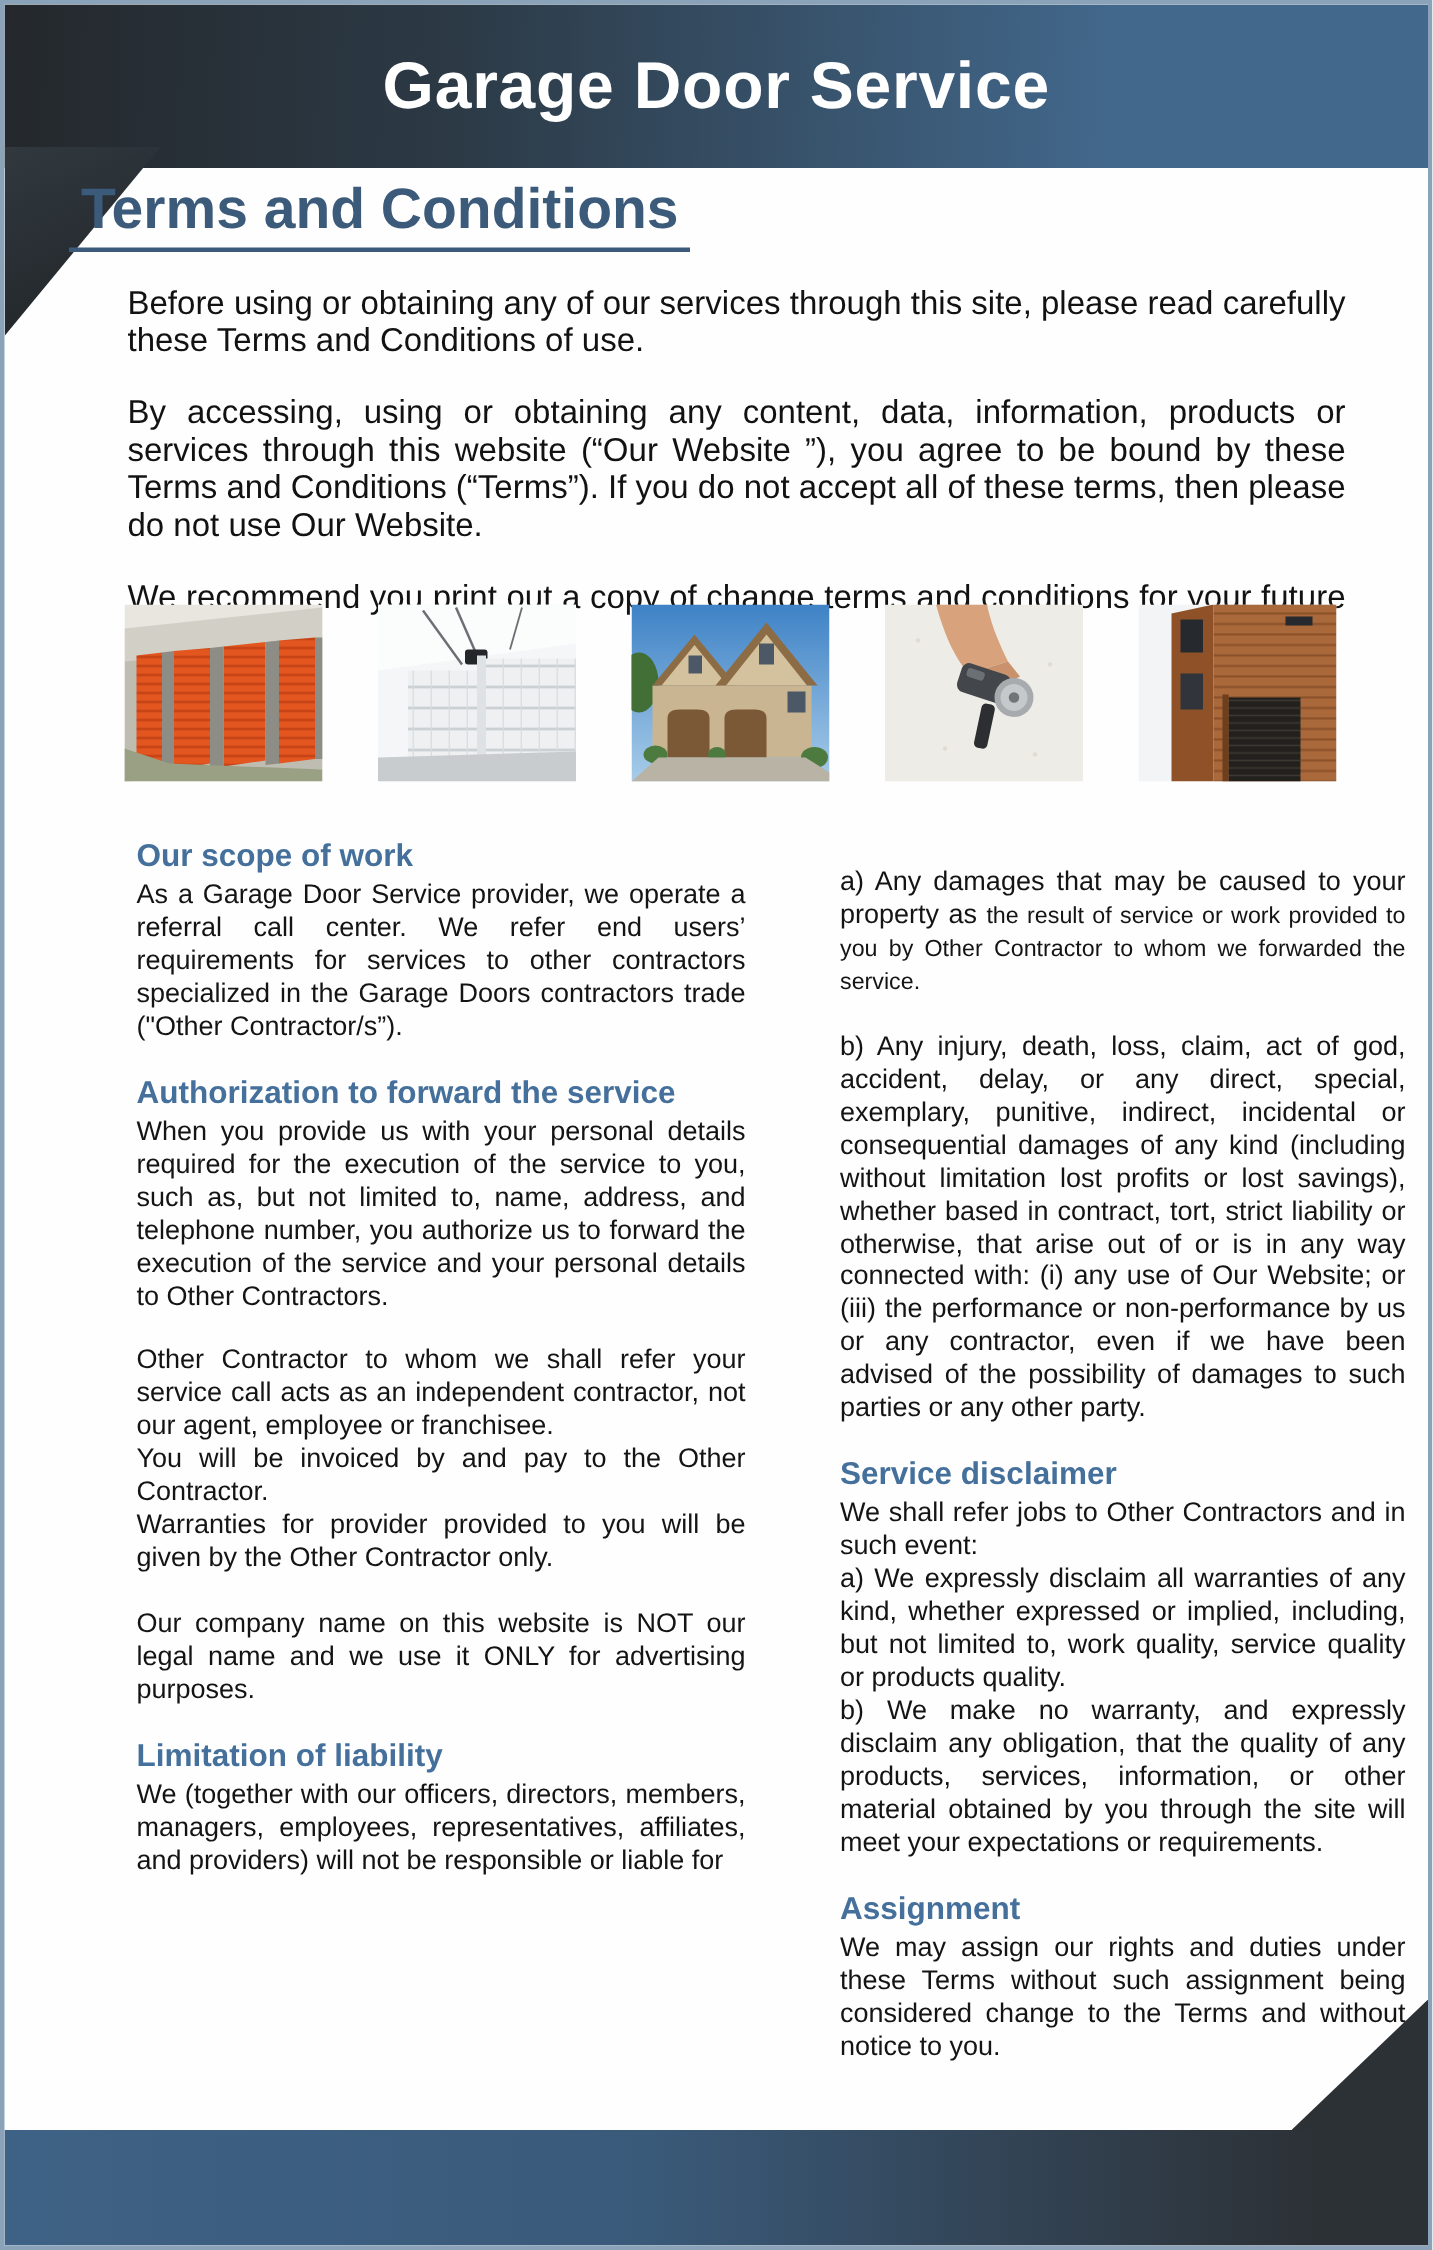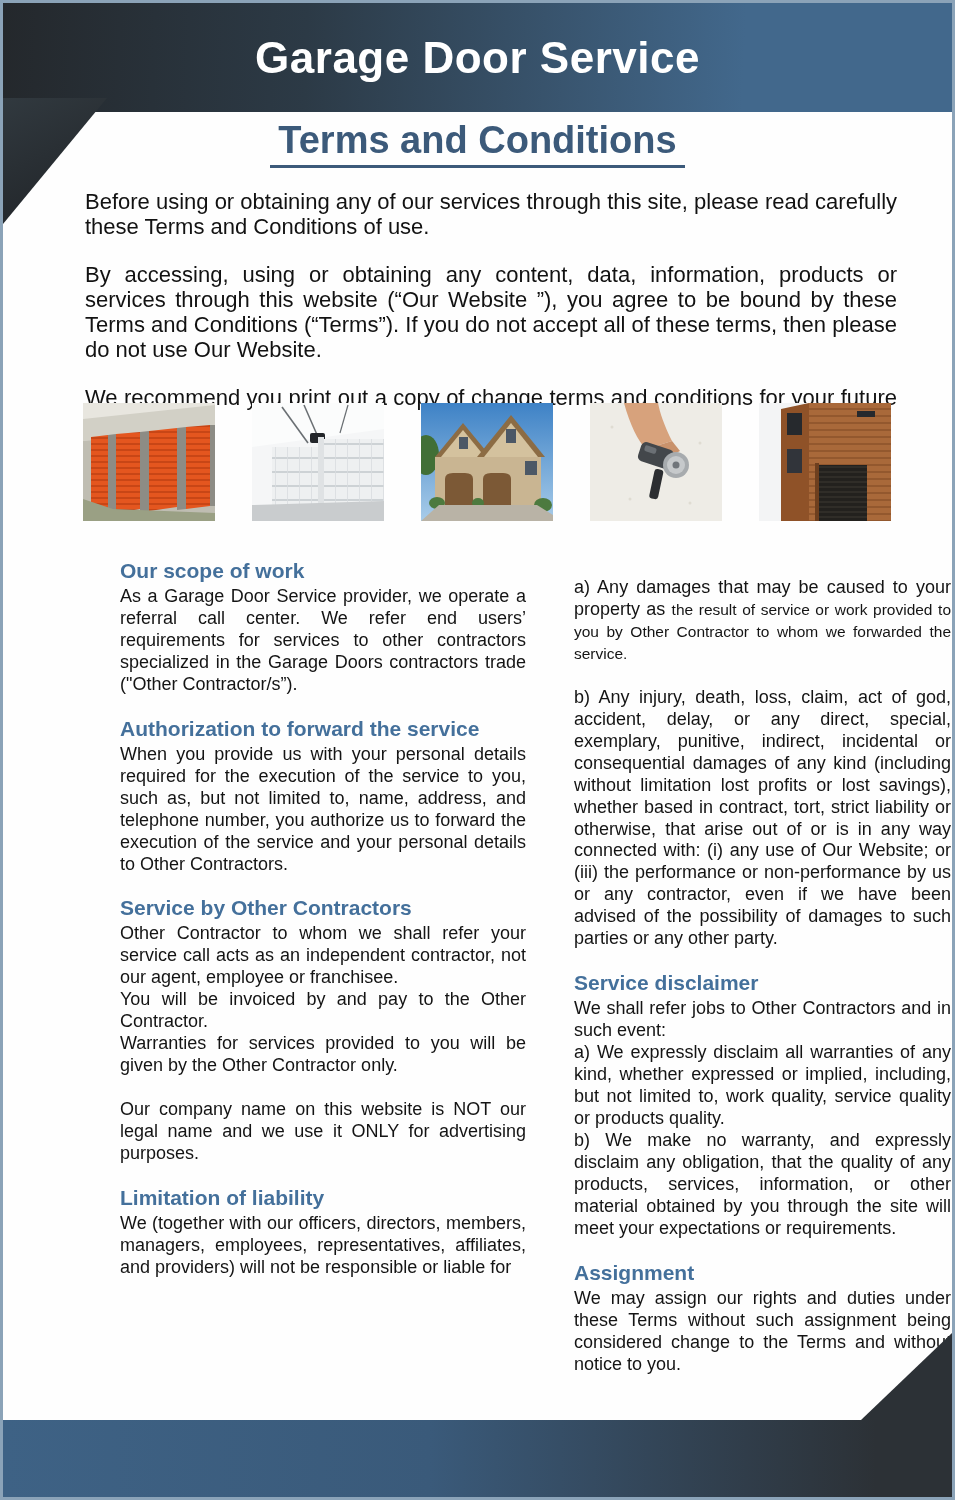--- a/index.html
+++ b/index.html
@@ -28,21 +28,21 @@
     position:absolute; right:0; bottom:77px; width:91px; height:87px;
     background:#2c3136;
     clip-path:polygon(100% 0, 100% 100%, 0 100%);
   }
   .footer{
     position:absolute; left:0; right:0; bottom:0; height:77px;
     background:linear-gradient(90deg,#3e6285 0%, #3a5a7a 45%, #2c3136 92%, #2c3136 100%);
   }
 
   
-  .subtitle-wrap{ position:absolute; top:116px; left:0; right:0; text-align:center; }
+  .subtitle-wrap{ position:absolute; top:116px; left:0; right:0; text-align:left;padding-left:43px; }
   .subtitle{
     display:inline-block; font-size:38px; color:#3c5a7a;
     border-bottom:3px solid #3c5a7a; padding:0 8px 3px;
   }
 
   
   .intro{
     position:absolute; top:186px; left:82px; width:812px;
     font-size:22px; line-height:1.14; color:#121212; text-align:justify;
   }
@@ -52,23 +52,22 @@
   .photos{
     position:absolute; top:400px; left:80px; width:808px;
     display:flex; justify-content:space-between;
   }
   .photo{ width:132px; height:118px; }
   .photo svg{ display:block; }
 
   
   .columns{
     position:absolute; top:556px; left:88px; width:828px;
-    display:grid; grid-template-columns:406px 377px; column-gap:48px;
+    display:grid; grid-template-columns:406px 377px; column-gap:63px;
     color:#141414;
-    margin-left:29px;
   }
   .col-right{ padding-top:18px; }
   .sec{ margin-bottom:21px; }
   .sec h3{ font-size:21px; font-weight:700; color:#44709b; margin-bottom:3px; }
   .sec p{ font-size:18px; line-height:1.22; text-align:justify; }
   .sec p.gap{ margin-top:22px; }
   .small-inline{ font-size:15.5px; }
 </style>
 </head>
 <body>
@@ -215,24 +214,23 @@
     <div class="col-left">
       <div class="sec">
         <h3>Our scope of work</h3>
         <p>As a Garage Door Service provider, we operate a referral call center. We refer end users’ requirements for services to other contractors specialized in the Garage Doors contractors trade ("Other Contractor/s”).</p>
       </div>
       <div class="sec">
         <h3>Authorization to forward the service</h3>
         <p>When you provide us with your personal details required for the execution of the service to you, such as, but not limited to, name, address, and telephone number, you authorize us to forward the execution of the service and your personal details to Other Contractors.</p>
       </div>
       <div class="sec">
-        <h3>Service by Other Contractors</h3>
         <p>Other Contractor to whom we shall refer your service call acts as an independent contractor, not our agent, employee or franchisee.</p>
         <p>You will be invoiced by and pay to the Other Contractor.</p>
-        <p>Warranties for services provided to you will be given by the Other Contractor only.</p>
+        <p>Warranties for provider provided to you will be given by the Other Contractor only.</p>
         <p class="gap">Our company name on this website is NOT our legal name and we use it ONLY for advertising purposes.</p>
       </div>
       <div class="sec">
         <h3>Limitation of liability</h3>
         <p>We (together with our officers, directors, members, managers, employees, representatives, affiliates, and providers) will not be responsible or liable for</p>
       </div>
     </div>
 
     <div class="col-right">
       <div class="sec">

